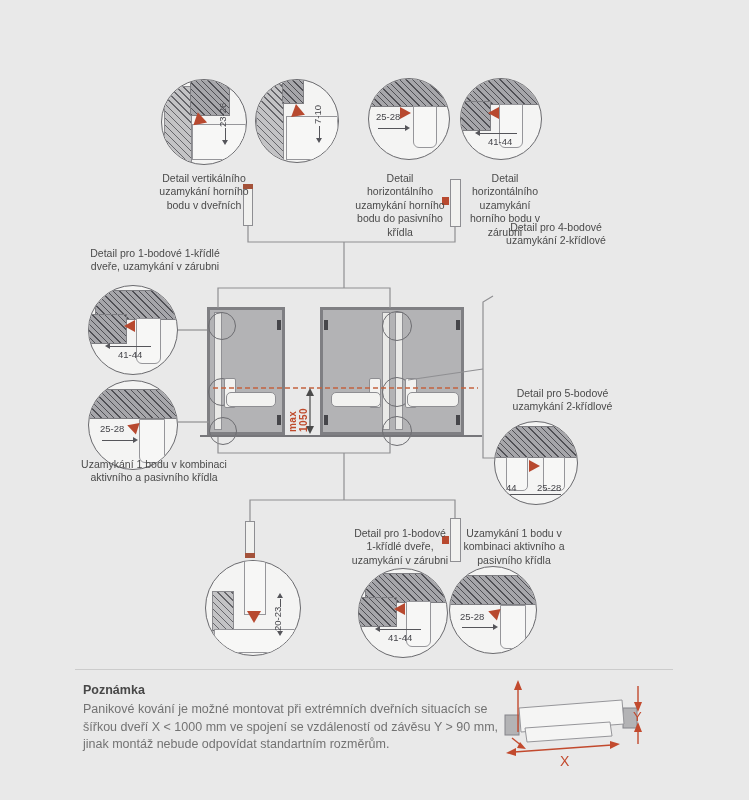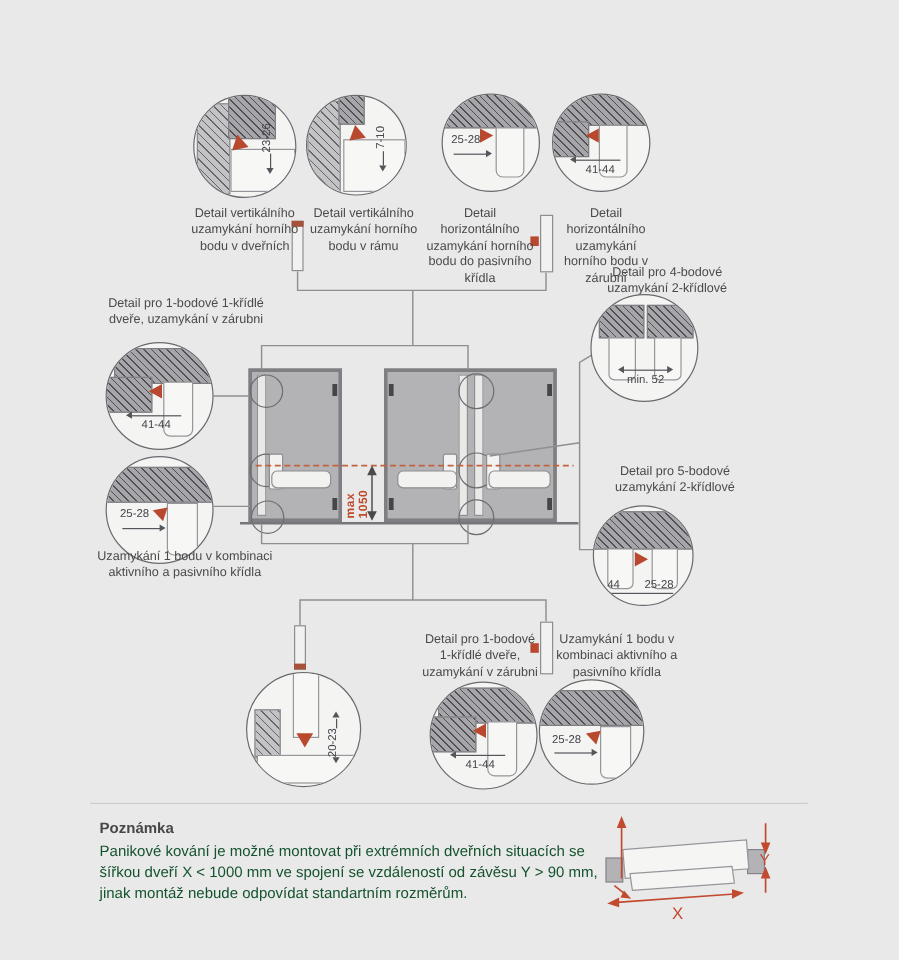--- a/index.html
+++ b/index.html
@@ -36,21 +36,21 @@
   .door{position:absolute;background:#b3b3b5;border:3px solid #7f7f83;box-sizing:border-box;}
   .door-rod{position:absolute;top:2px;bottom:2px;width:8px;background:#e9e9e7;border:1px solid #909094;box-sizing:border-box;}
   .ring{position:absolute;border:1.2px solid #6d6d71;border-radius:50%;}
   .bar{position:absolute;background:#f2f2f0;border:1px solid #8e8e92;border-radius:5px;box-sizing:border-box;}
   .mount{position:absolute;background:#f2f2f0;border:1px solid #8e8e92;border-radius:2px;box-sizing:border-box;}
   .hinge{position:absolute;width:4px;height:10px;background:#46464a;}
   .max1050{position:absolute;left:287px;top:386px;height:46px;writing-mode:vertical-rl;
            transform:rotate(180deg);color:#bf4a2c;font-size:10px;font-weight:bold;letter-spacing:.4px;}
   .divider{position:absolute;left:75px;top:669px;width:598px;height:1px;background:#cccccc;}
   .note-h{position:absolute;left:83px;top:683px;font-size:12.5px;font-weight:bold;color:#474747;}
-  .note-b{position:absolute;left:83px;top:701px;width:430px;font-size:12.5px;line-height:1.4;color:#14532d;}
+  .note-b{position:absolute;left:83px;top:701px;width:430px;font-size:12.5px;line-height:1.4;color:#737373;}
   svg{position:absolute;left:0;top:0;}
 </style>
 </head>
 <body>
 
 <div class="page">
 
 
   <div class="door" style="left:207px;top:307px;width:78px;height:128px;">
     <div class="door-rod" style="left:4px;"></div>
@@ -140,35 +140,24 @@
     <div class="hatch2" style="left:-2px;top:-2px;width:86px;height:26px;"></div>
     <div class="hatch2" style="left:-2px;top:22px;width:30px;height:28px;"></div>
     <div class="wp" style="left:38px;top:25px;width:24px;height:44px;border-radius:0 0 6px 6px;"></div>
     <div class="tri-left" style="left:27px;top:28px;"></div>
     <div class="dim" style="left:27px;top:57px;">41-44</div>
     <div class="dl" style="left:16px;top:54px;width:40px;height:1px;"></div>
     <div class="ah-l" style="left:14px;top:51px;"></div>
   </div>
 
   <div class="lbl" style="left:152px;top:172px;width:104px;">Detail vertikálního uzamykání horního bodu v dveřních</div>
-  <div class="lbl" style="left:257px;top:172px;width:92px;">Detail vertikálního uzamykání horního bodu v rámu</div>
   <div class="lbl" style="left:353px;top:172px;width:94px;text-align:center;">Detail horizontálního uzamykání horního bodu do pasivního křídla</div>
   <div class="lbl" style="left:461px;top:172px;width:88px;">Detail horizontálního uzamykání horního bodu v zárubni</div>
 
   <div class="lbl" style="left:486px;top:221px;width:140px;">Detail pro 4-bodové uzamykání 2-křídlové</div>
-  <div class="circle" style="left:492px;top:245px;width:90px;height:90px;">
-    <div class="hatch2" style="left:6px;top:8px;width:36px;height:26px;"></div>
-    <div class="hatch2" style="left:46px;top:8px;width:37px;height:26px;"></div>
-    <div class="wp" style="left:14px;top:35px;width:23px;height:36px;border-radius:0 0 5px 5px;"></div>
-    <div class="wp" style="left:52px;top:35px;width:23px;height:36px;border-radius:0 0 5px 5px;"></div>
-    <div class="dl" style="left:26px;top:62px;width:38px;height:1px;"></div>
-    <div class="ah-l" style="left:22px;top:59px;"></div>
-    <div class="ah-r" style="left:63px;top:59px;"></div>
-    <div class="dim" style="left:0;top:65px;width:90px;text-align:center;">min. 52</div>
-  </div>
 
   <div class="lbl" style="left:80px;top:247px;width:150px;">Detail pro 1-bodové 1-křídlé dveře, uzamykání v zárubni</div>
   <div class="circle" style="left:88px;top:285px;width:90px;height:90px;">
     <div class="hatch2" style="left:6px;top:4px;width:82px;height:28px;"></div>
     <div class="hatch2" style="left:-2px;top:28px;width:38px;height:28px;"></div>
     <div class="wp" style="left:47px;top:32px;width:25px;height:46px;border-radius:0 0 6px 6px;"></div>
     <div class="tri-left" style="left:35px;top:34px;"></div>
     <div class="dim" style="left:29px;top:63px;">41-44</div>
     <div class="dl" style="left:18px;top:60px;width:44px;height:1px;"></div>
     <div class="ah-l" style="left:16px;top:57px;"></div>

